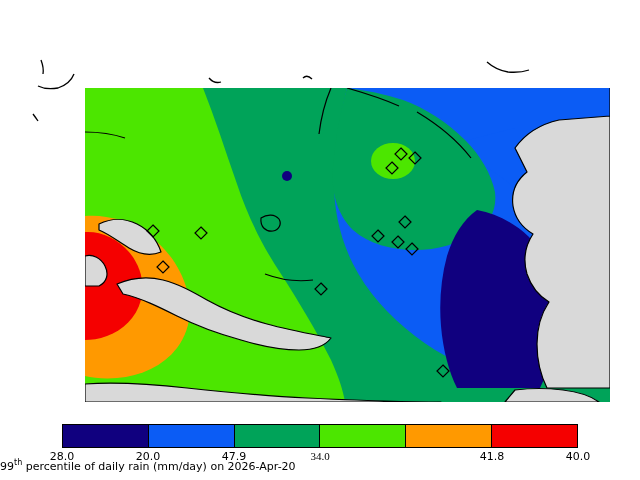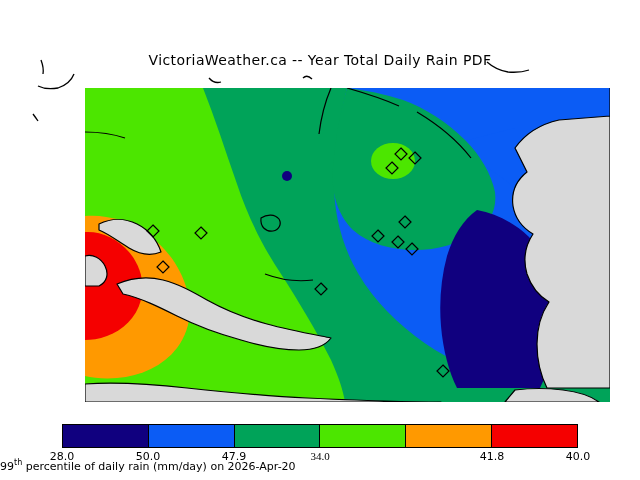--- a/index.html
+++ b/index.html
@@ -27,21 +27,20 @@
   #cb-caption{position:absolute;left:0;top:458px;width:640px;text-align:left;
               font-family:"DejaVu Sans",sans-serif;font-size:11px;color:#000;
               white-space:nowrap;}
   #cb-caption sup{font-size:8px;vertical-align:super;}
 </style>
 </head>
 <body>
 
 <div id="canvas">
 
-  <div id="title">VictoriaWeather.ca -- Year Total Daily Rain PDF</div>
 
   <svg id="outside-svg" viewBox="0 0 640 480">
     <g fill="none" stroke="#000" stroke-width="1.3">
       <path d="M41,60 Q44,68 43,74"></path>
       <path d="M38,86 Q46,90 58,88 Q70,84 74,74"></path>
       <path d="M209,78 Q214,84 221,82"></path>
       <path d="M303,78 Q307,74 312,79"></path>
       <path d="M487,62 Q496,70 508,72 Q520,73 529,70"></path>
       <path d="M33,114 Q36,118 38,121"></path>
     </g>
@@ -202,21 +201,21 @@
   <div id="colorbar-wrap">
       <div class="cb-seg" style="background: rgb(16, 0, 127); border-right: 1px solid rgb(0, 0, 0);"></div>
       <div class="cb-seg" style="background: rgb(11, 92, 245); border-right: 1px solid rgb(0, 0, 0);"></div>
       <div class="cb-seg" style="background: rgb(0, 163, 89); border-right: 1px solid rgb(0, 0, 0);"></div>
       <div class="cb-seg" style="background: rgb(76, 230, 0); border-right: 1px solid rgb(0, 0, 0);"></div>
       <div class="cb-seg" style="background: rgb(255, 153, 0); border-right: 1px solid rgb(0, 0, 0);"></div>
       <div class="cb-seg" style="background: rgb(245, 0, 0);"></div>
     </div>
   <div id="cb-ticks">
       <span class="cb-tick" style="left: 62px;">28.0</span>
-      <span class="cb-tick" style="left: 148px;">50.0</span>
+      <span class="cb-tick" style="left: 148px;">20.0</span>
       <span class="cb-tick" style="left: 234px;">47.9</span>
       <span class="cb-tick" style="left: 320px; font-family: Liberation Serif, serif;">34.0</span>
       <span class="cb-tick" style="left: 406px; margin-top: 40px;">36.0</span>
       <span class="cb-tick" style="left: 492px;">41.8</span>
       <span class="cb-tick" style="left: 578px;">40.0</span>
     </div>
   <div id="cb-caption">
     <span>99</span><sup>th</sup><span> percentile of daily rain (mm/day) on 2026-Apr-20</span>
   </div>
 

